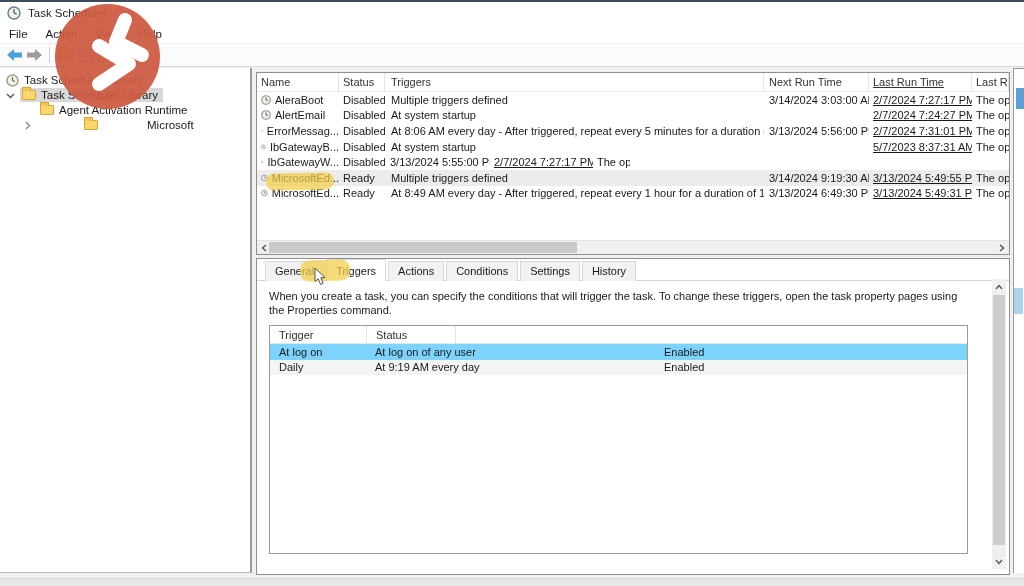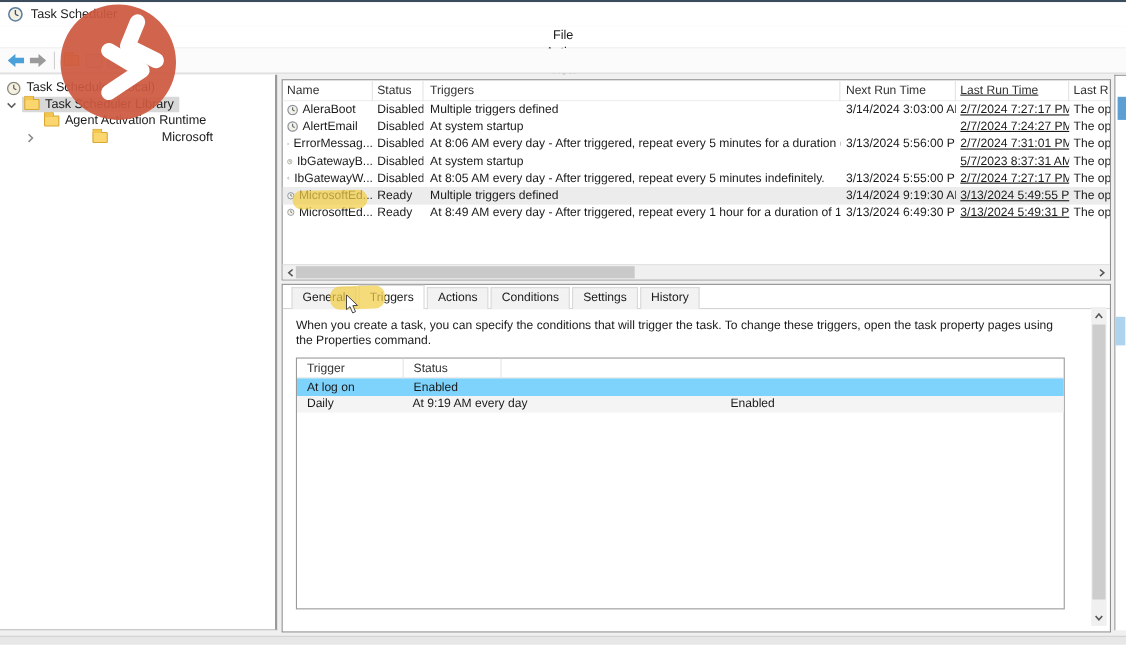--- a/index.html
+++ b/index.html
@@ -4,21 +4,21 @@
 <style>
   * { margin:0; padding:0; box-sizing:border-box; }
   html,body { width:1024px; height:586px; overflow:hidden; }
   body { font-family:"Liberation Sans", sans-serif; background:#f0f0f0; color:#1a1a1a; position:relative; }
   .screen { position:absolute; inset:0; }
 
   
   .topline { position:absolute; left:0; top:0; width:1024px; height:2px; background:#3c4c5c; }
   .titlebar { position:absolute; left:0; top:2px; width:1024px; height:22px; background:#ffffff; display:flex; align-items:center; padding-left:7px; }
   .titlebar .title { font-size:11.5px; margin-left:7px; color:#222; }
-  .menubar { position:absolute; left:0; top:24px; width:1024px; height:20px; background:#ffffff; border-bottom:1px solid #eeeeee; display:flex; align-items:center;flex-direction:column; }
+  .menubar { position:absolute; left:0; top:24px; width:1024px; height:20px; background:#ffffff; border-bottom:1px solid #eeeeee; display:flex; align-items:center; }
   .menubar span { font-size:11.5px; padding:2px 9px; color:#1a1a1a; }
   .toolbar { position:absolute; left:0; top:44px; width:1024px; height:23px; background:#fbfbfb; border-bottom:1px solid #d8d8d8; display:flex; align-items:center; padding-left:4px; }
   .tb-sep { width:1px; height:16px; background:#d0d0d0; margin:0 5px; }
   .tb-btn { width:20px; height:18px; display:flex; align-items:center; justify-content:center; }
   .icon-stub { width:15px; height:13px; border:1px solid #b9c4cc; background:#e8eef3; border-radius:2px; }
 
   
   .folder { position:relative; width:14px; height:10px; background:#fbd56e; border:1px solid #d8a832; border-radius:1px; flex:none; }
   .folder::before { content:""; position:absolute; left:-1px; top:-4px; width:7px; height:3px; background:#f4c64f; border:1px solid #d8a832; border-bottom:none; border-radius:1px 1px 0 0; }
 
@@ -237,21 +237,20 @@
     <div class="tbl-row">
       <span class="cell c-name">
           <svg width="10" height="10" viewBox="0 0 14 14">
             <circle cx="7" cy="7" r="6" fill="#f5f1e2" stroke="#8a93a0" stroke-width="1.6"></circle>
             <line x1="7" y1="7" x2="7" y2="3.4" stroke="#5a6472" stroke-width="1.4"></line>
             <line x1="7" y1="7" x2="9.6" y2="8.2" stroke="#5a6472" stroke-width="1.4"></line>
           </svg>
           <span>IbGatewayW...</span>
         </span>
       <span class="cell c-status">Disabled</span>
-      <span class="cell c-trig">At 8:05 AM every day - After triggered, repeat every 5 minutes indefinitely.</span>
       <span class="cell c-next">3/13/2024 5:55:00 PM</span>
       <span class="cell c-last">2/7/2024 7:27:17 PM</span>
       <span class="cell c-res">The ope</span>
     </div>
     <div class="tbl-row selected">
       <span class="cell c-name">
           <svg width="10" height="10" viewBox="0 0 14 14">
             <circle cx="7" cy="7" r="6" fill="#f5f1e2" stroke="#7b8aa0" stroke-width="1.6"></circle>
             <line x1="7" y1="7" x2="7" y2="3.4" stroke="#4a5a72" stroke-width="1.4"></line>
             <line x1="7" y1="7" x2="9.6" y2="8.2" stroke="#4a5a72" stroke-width="1.4"></line>
@@ -318,20 +317,21 @@
 
     <div class="desc">When you create a task, you can specify the conditions that will trigger the task.  To change these triggers, open the task property pages using the Properties command.</div>
 
     <div class="trigger-box">
       <div class="tg-header">
         <span class="cell t-trigger">Trigger</span>
         <span class="cell t-status">Status</span>
       </div>
       <div class="tg-row r1">
         <span class="cell t-trigger">At log on</span>
+        <span class="cell t-details">At log on of any user</span>
         <span class="cell t-status">Enabled</span>
       </div>
       <div class="tg-row r2">
         <span class="cell t-trigger">Daily</span>
         <span class="cell t-details">At 9:19 AM every day</span>
         <span class="cell t-status">Enabled</span>
       </div>
     </div>
 
     <div class="vscroll">

